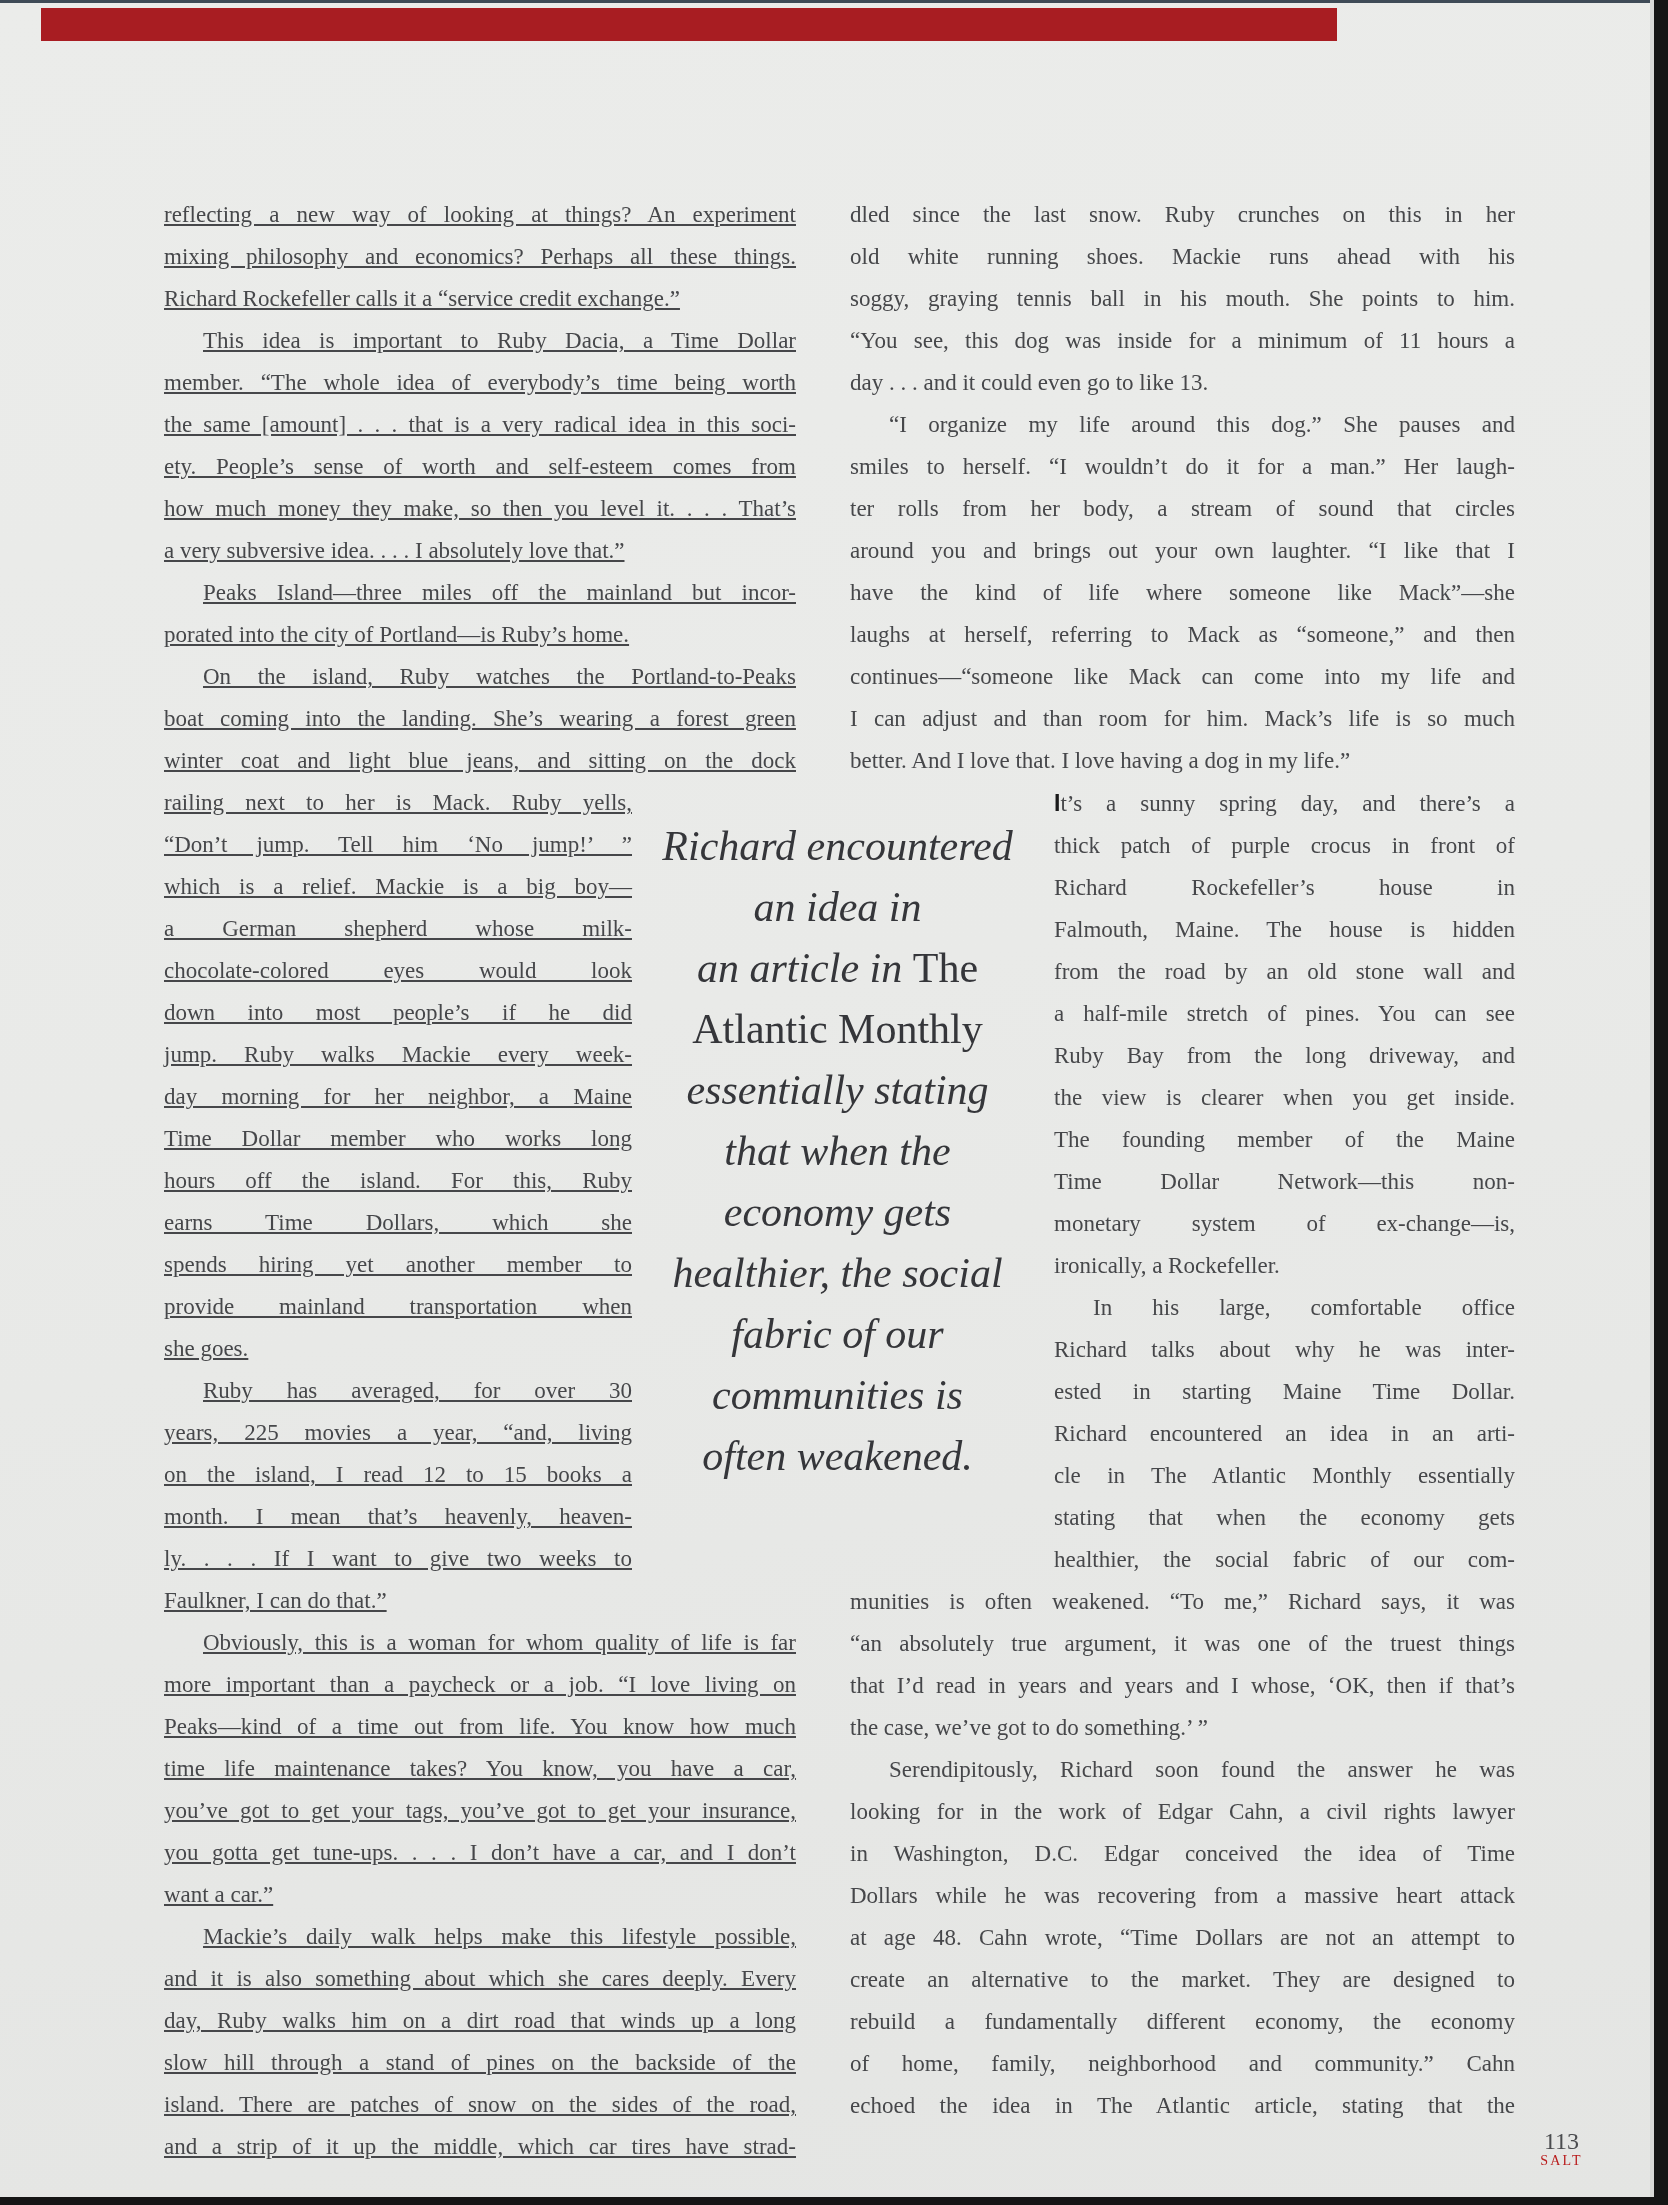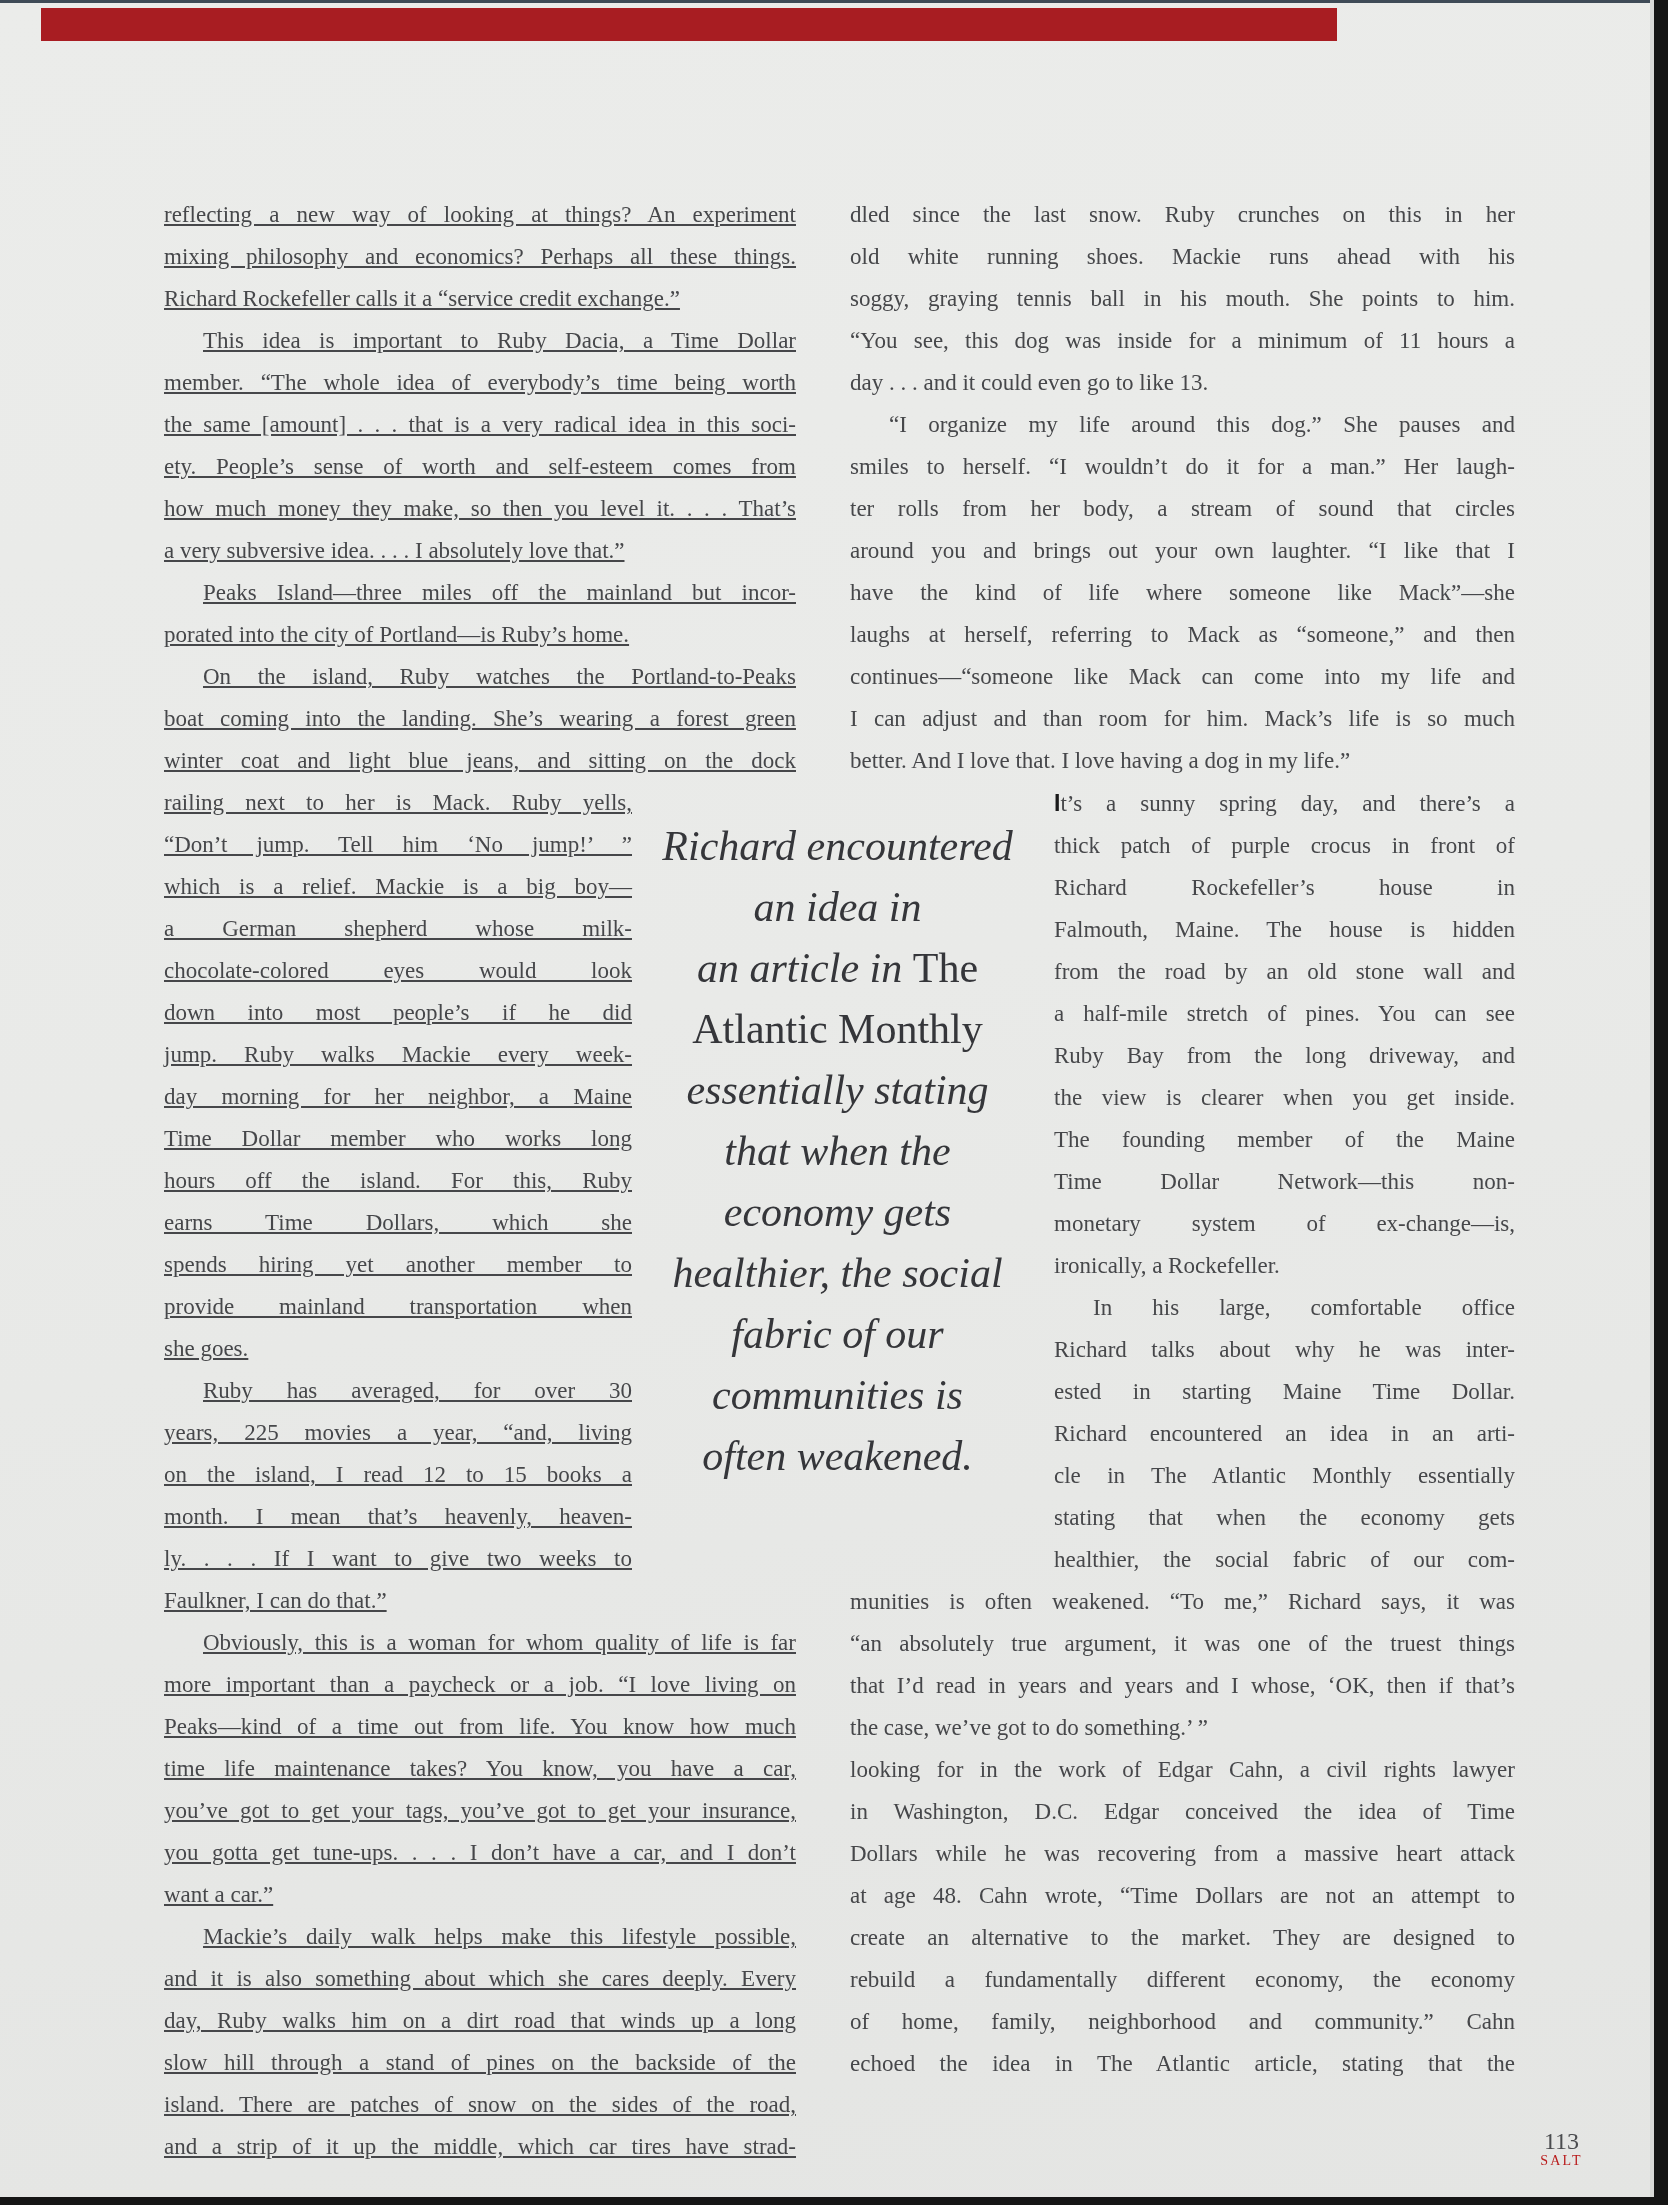--- a/index.html
+++ b/index.html
@@ -150,20 +150,21 @@
       <div class="line">Richard encountered an idea in an arti-</div>
       <div class="line">cle in The Atlantic Monthly essentially</div>
       <div class="line">stating that when the economy gets</div>
       <div class="line">healthier, the social fabric of our com-</div>
     </div>
     <div class="block w2">
       <div class="line">munities is often weakened. “To me,” Richard says, it was</div>
       <div class="line">“an absolutely true argument, it was one of the truest things</div>
       <div class="line">that I’d read in years and years and I whose, ‘OK, then if that’s</div>
       <div class="line end">the case, we’ve got to do something.’ ”</div>
+      <div class="line ind">Serendipitously, Richard soon found the answer he was</div>
       <div class="line">looking for in the work of Edgar Cahn, a civil rights lawyer</div>
       <div class="line">in Washington, D.C. Edgar conceived the idea of Time</div>
       <div class="line">Dollars while he was recovering from a massive heart attack</div>
       <div class="line">at age 48. Cahn wrote, “Time Dollars are not an attempt to</div>
       <div class="line">create an alternative to the market. They are designed to</div>
       <div class="line">rebuild a fundamentally different economy, the economy</div>
       <div class="line">of home, family, neighborhood and community.” Cahn</div>
       <div class="line">echoed the idea in The Atlantic article, stating that the</div>
     </div>
   </div>

